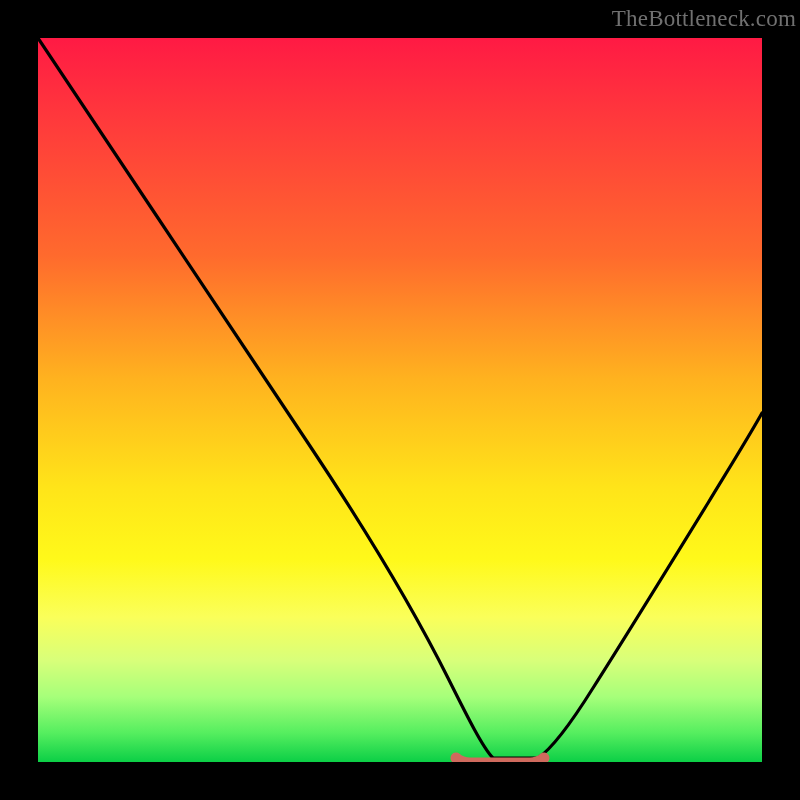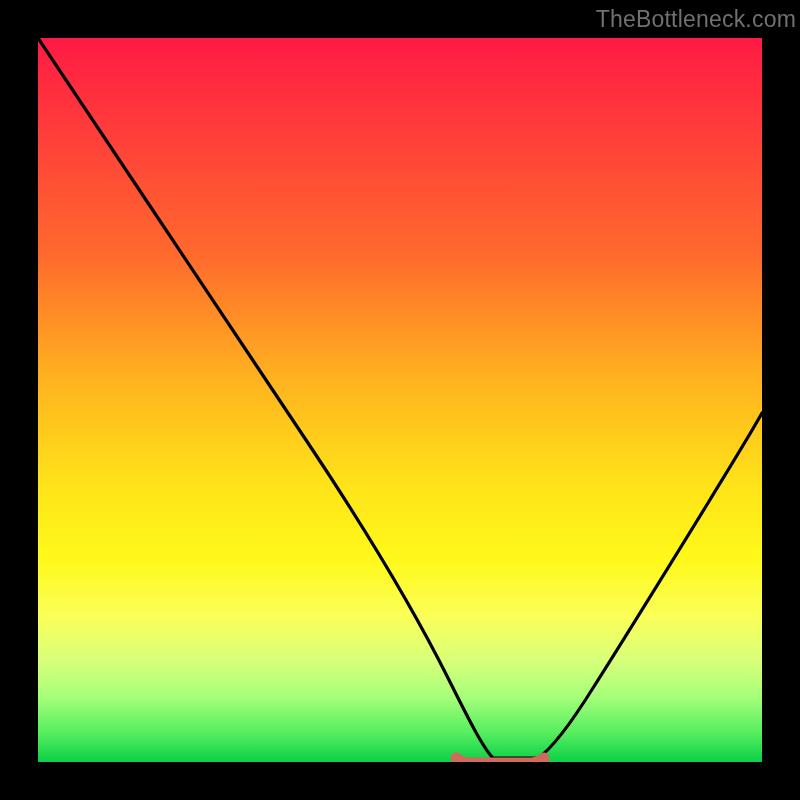--- a/index.html
+++ b/index.html
@@ -9,20 +9,21 @@
     height: 800px;
     overflow: hidden;
     background: #000;
     font-family: Arial, Helvetica, sans-serif;
   }
   .frame {
     position: relative;
     width: 800px;
     height: 800px;
     background: #000;
+    font-family: Liberation Serif, serif;
   }
   .plot {
     position: absolute;
     left: 38px;
     top: 38px;
     width: 724px;
     height: 724px;
     background: linear-gradient(
       to bottom,
       #ff1a44 0%,

